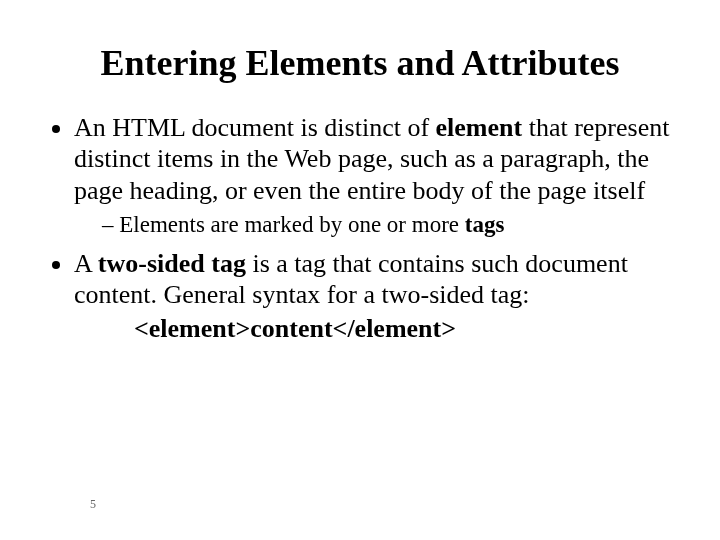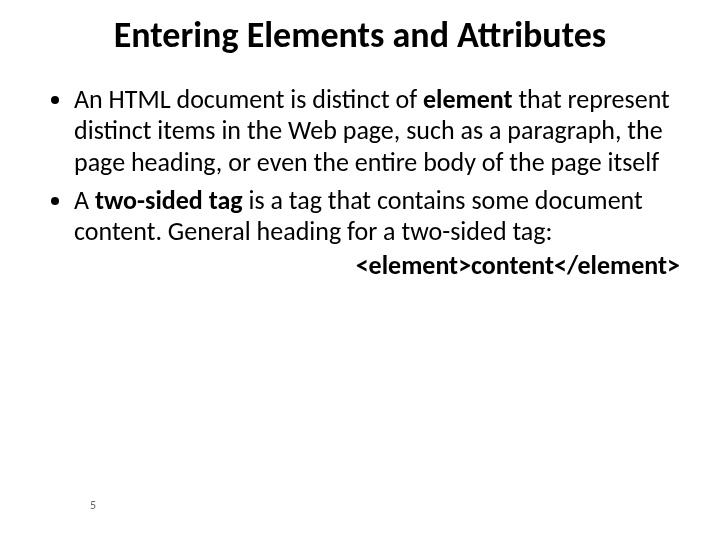--- a/index.html
+++ b/index.html
@@ -8,22 +8,23 @@
     width: 720px;
     height: 540px;
     background: #ffffff;
     font-family: Calibri, "Segoe UI", Arial, sans-serif;
     color: #000;
   }
   .slide {
     box-sizing: border-box;
     width: 720px;
     height: 540px;
-    padding: 8px 40px 20px 40px;
+    padding: 36px 40px 20px 40px;
     position: relative;
+    font-family: Liberation Serif, serif;
   }
   .title {
     font-size: 36px;
     font-weight: 700;
     text-align: center;
     margin: 8px 0 28px 0;
     line-height: 1.1;
   }
   ul.level1 {
     list-style: disc;
@@ -44,21 +45,21 @@
     font-size: 23px;
     line-height: 1.25;
   }
   ul.level2 > li::before {
     content: "– ";
   }
   .bold { font-weight: 700; }
   .syntax {
     font-size: 26px;
     font-weight: 700;
-    text-align: right;
+    text-align: left;
     margin-top: 2px;
     margin-left: 60px;
   }
   .pagenum {
     position: absolute;
     left: 90px;
     bottom: 28px;
     font-size: 12px;
     color: #666;
   }
@@ -66,22 +67,27 @@
 </head>
 <body>
 
 <div class="slide">
 
   <div class="title">Entering Elements and Attributes</div>
 
   <ul class="level1">
     <li>
       <span>An HTML document is distinct of </span><span class="bold">element</span><span> that represent distinct items in the Web page, such as a paragraph, the page heading, or even the entire body of the page itself</span>
+      <ul class="level2">
+        <li>
+          <span>Elements are marked by one or more </span><span class="bold">tags</span>
+        </li>
+      </ul>
     </li>
     <li>
-      <span>A </span><span class="bold">two-sided tag</span><span> is a tag that contains some document content.  General heading for a two-sided tag:</span>
+      <span>A </span><span class="bold">two-sided tag</span><span> is a tag that contains such document content.  General syntax for a two-sided tag:</span>
       <div class="syntax">&lt;element&gt;content&lt;/element&gt;</div>
     </li>
   </ul>
 
   <div class="pagenum">5</div>
 
 </div>
 
 </body></html>

